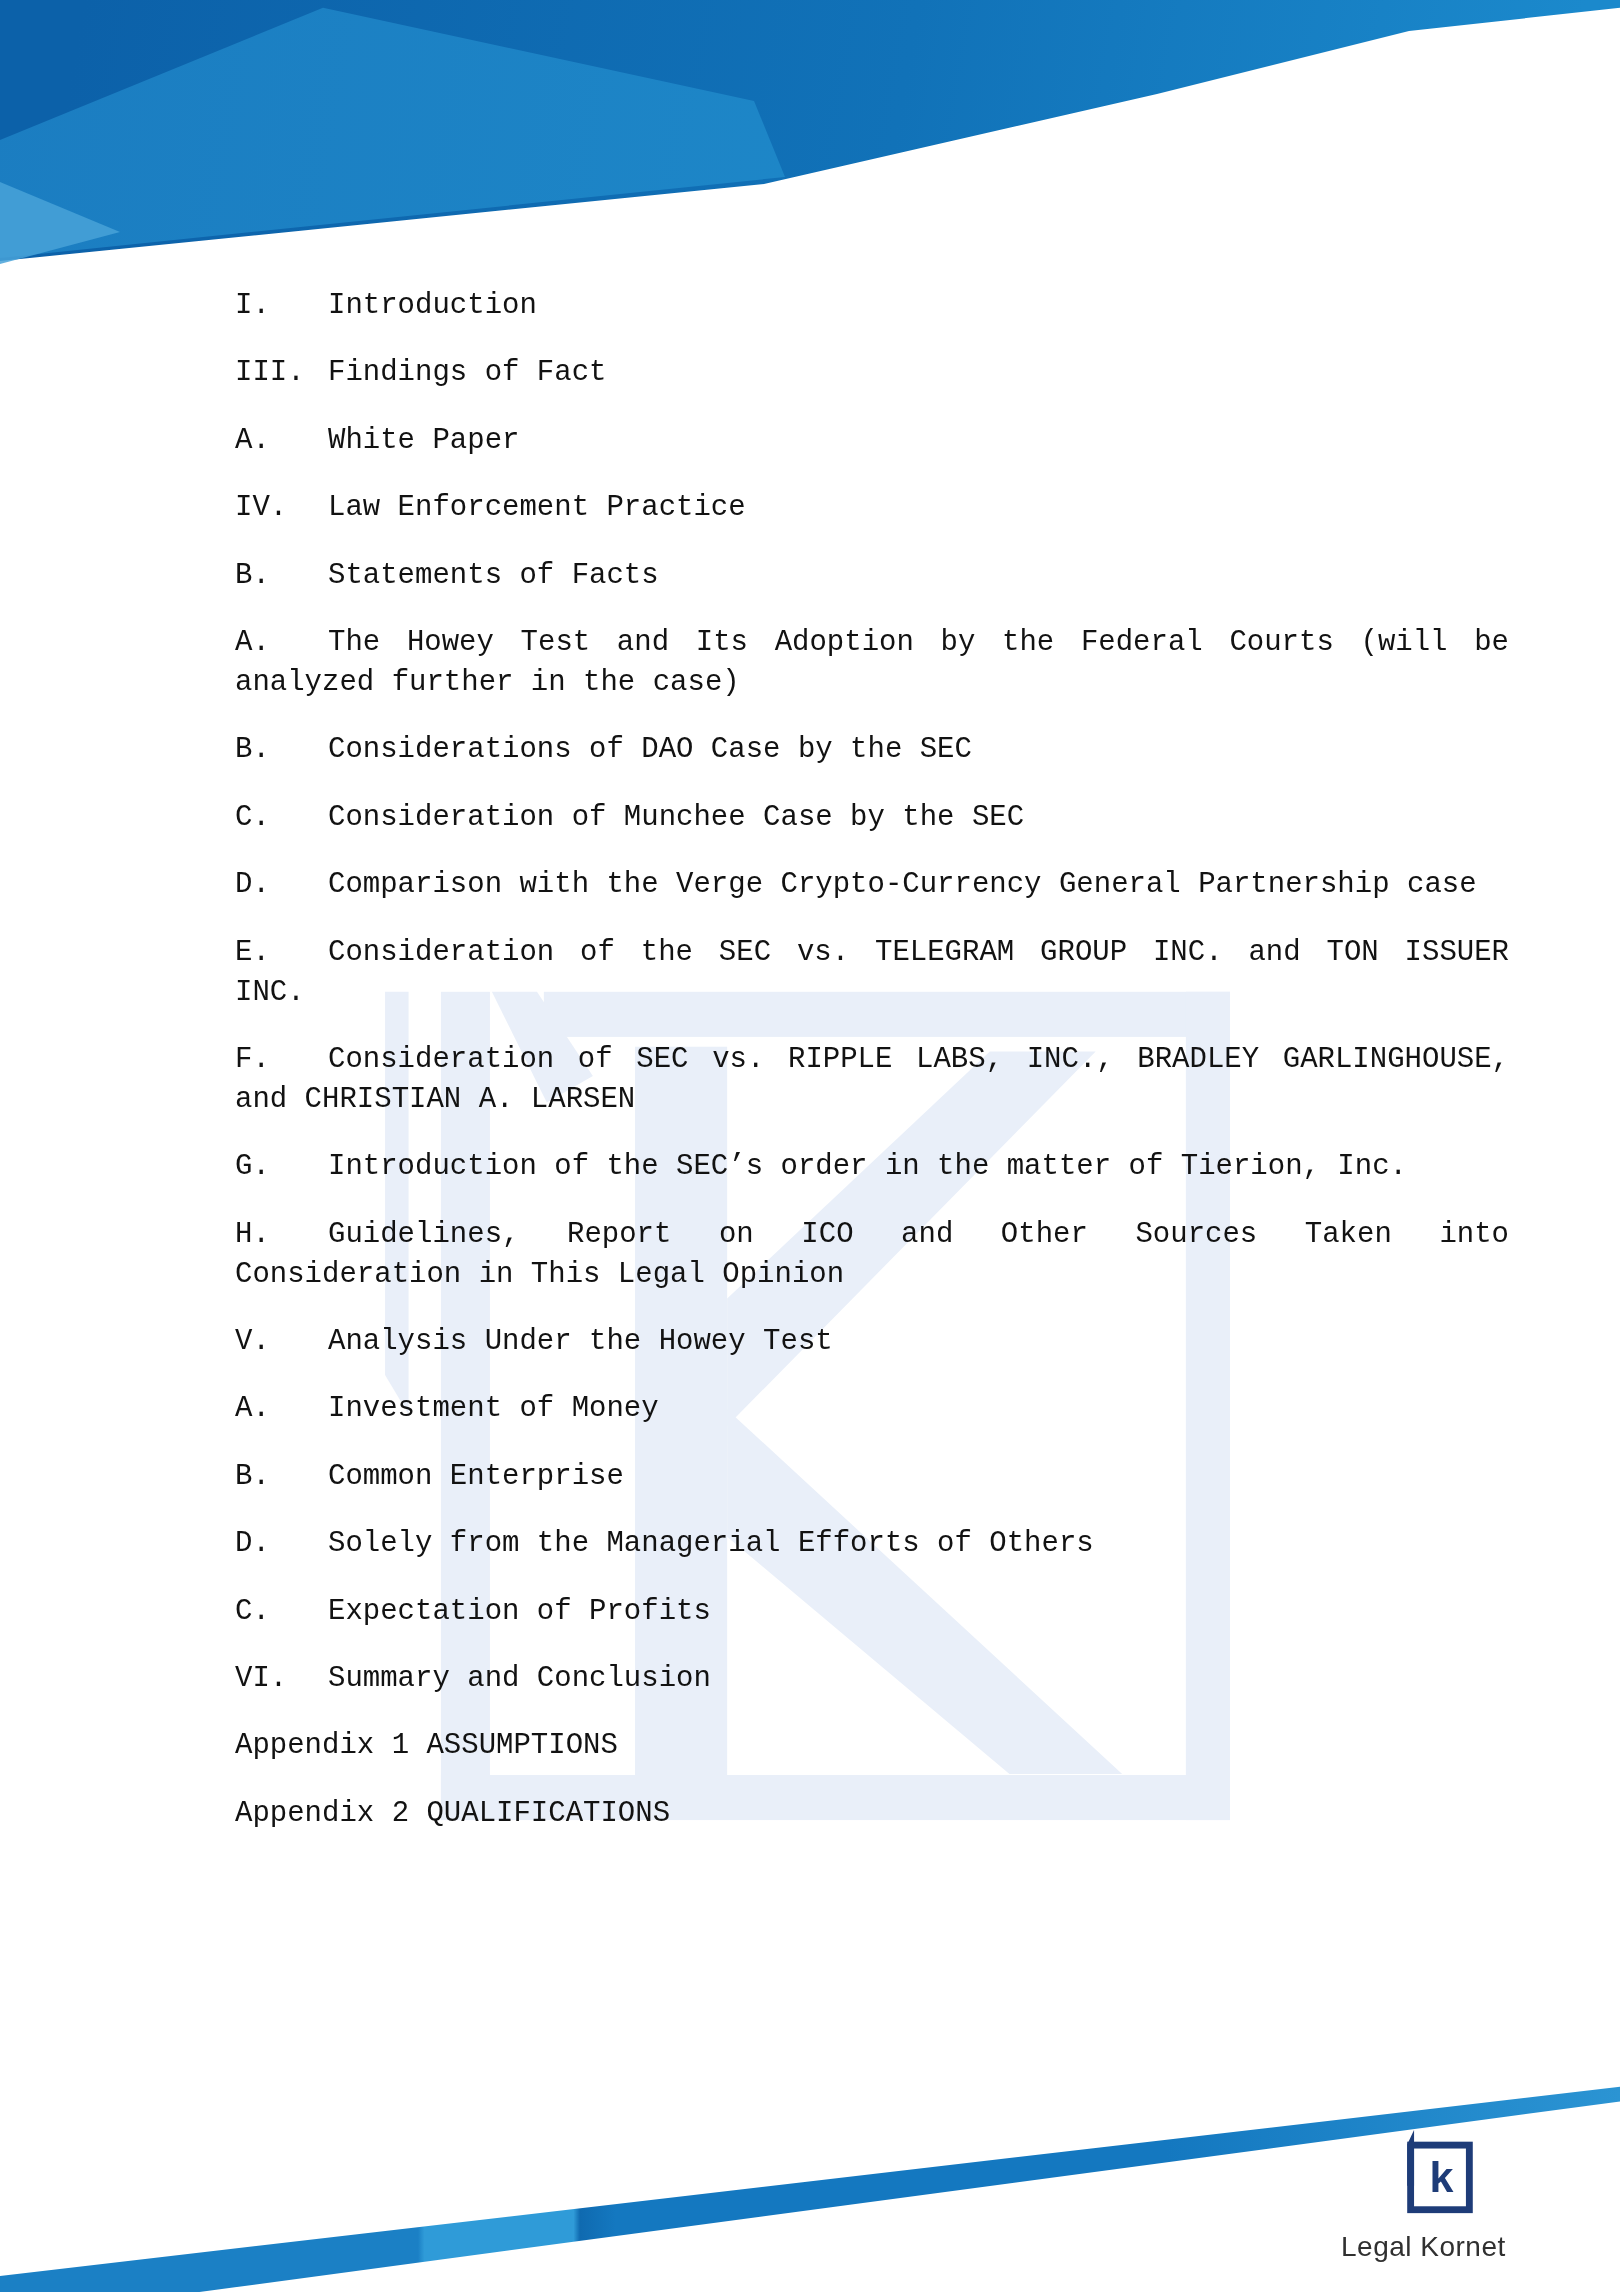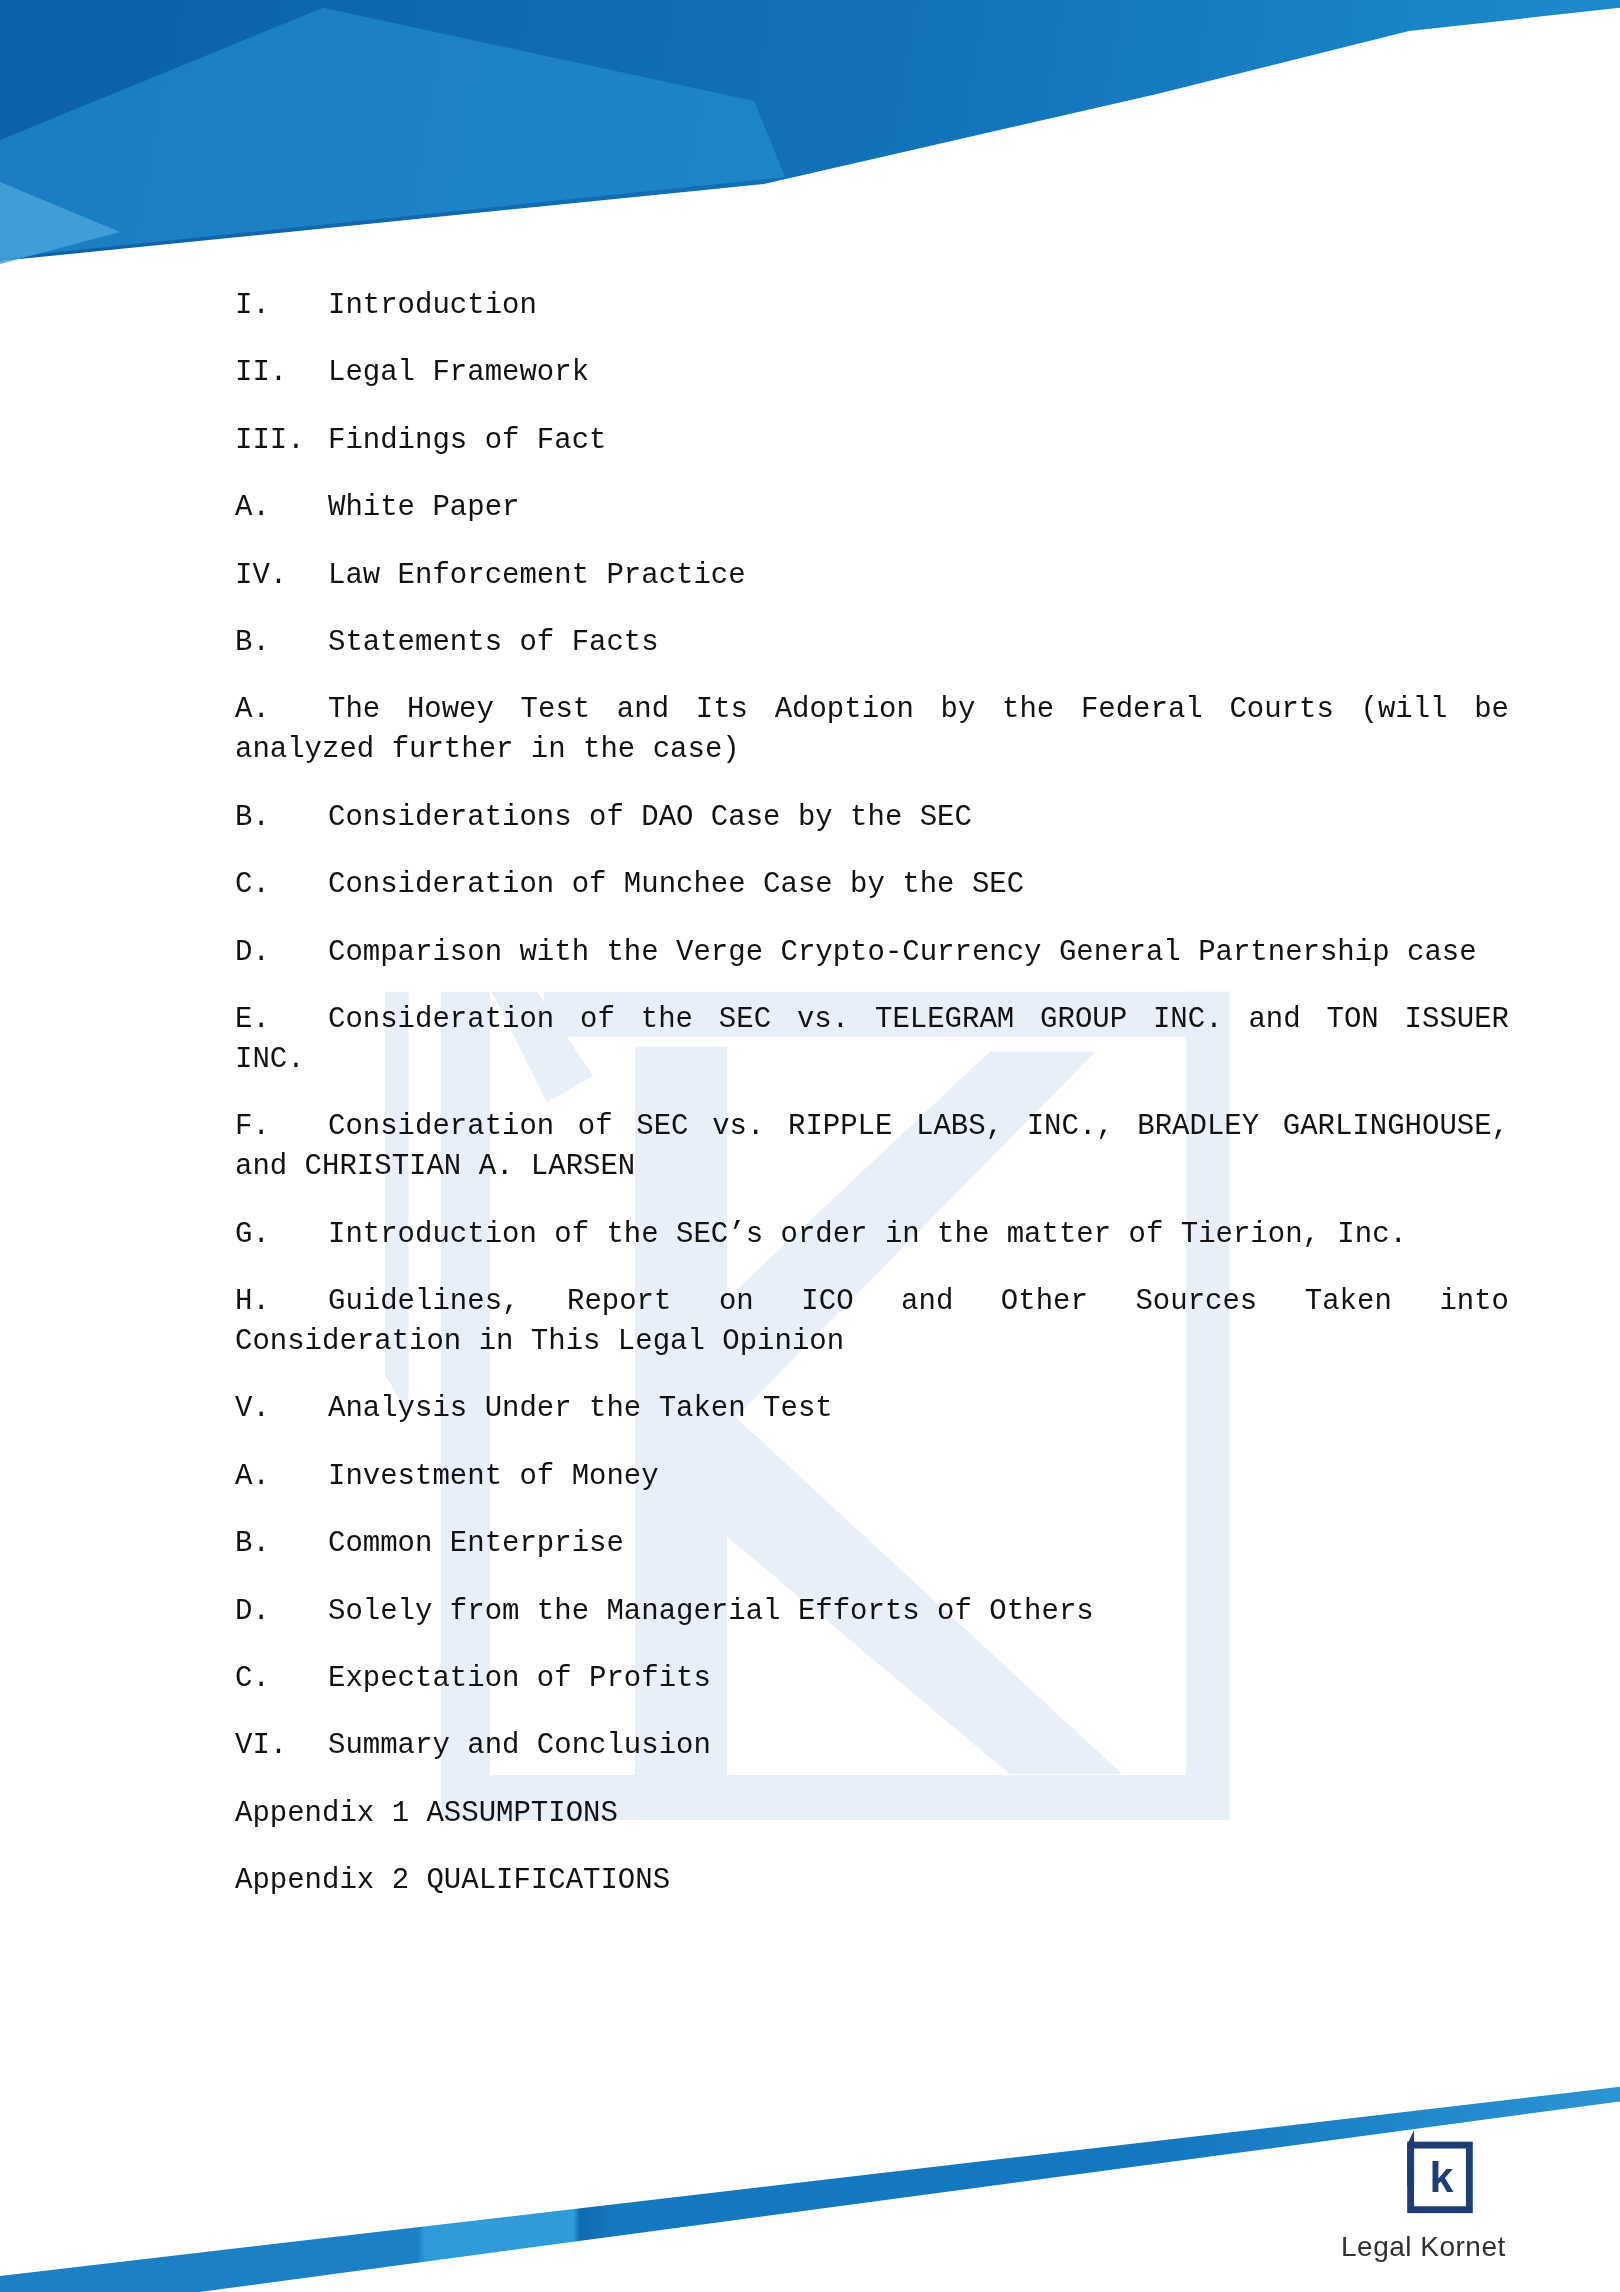--- a/index.html
+++ b/index.html
@@ -68,21 +68,20 @@
 
     <rect x="258" y="65" width="94" height="745"></rect>
     <polygon points="352,452 352,322 620,70 728,70"></polygon>
     <polygon points="352,435 352,565 640,807 755,807"></polygon>
   </g>
 </svg>
 
 <div class="toc">
   <p><span class="num">I.</span><span>Introduction</span></p>
 
-  <p><span class="num">II.</span><span>Legal Framework</span></p>
 
 
 
   <p><span class="num">III.</span><span>Findings of Fact</span></p>
 
   <p><span class="num">A.</span><span>White Paper</span></p>
 
   <p><span class="num">IV.</span><span>Law Enforcement Practice</span></p>
 
   <p><span class="num">B.</span><span>Statements of Facts</span></p>
@@ -96,21 +95,21 @@
   <p><span class="num">D.</span><span>Comparison with the Verge Crypto-Currency General Partnership case</span></p>
 
   <p><span class="num">E.</span><span>Consideration of the SEC vs. TELEGRAM GROUP INC. and TON ISSUER INC.</span></p>
 
   <p><span class="num">F.</span><span>Consideration of SEC vs. RIPPLE LABS, INC., BRADLEY GARLINGHOUSE, and CHRISTIAN A. LARSEN</span></p>
 
   <p><span class="num">G.</span><span>Introduction of the SEC’s order in the matter of Tierion, Inc.</span></p>
 
   <p><span class="num">H.</span><span>Guidelines, Report on ICO and Other Sources Taken into Consideration in This Legal Opinion</span></p>
 
-  <p><span class="num">V.</span><span>Analysis Under the Taken Test</span></p>
+  <p><span class="num">V.</span><span>Analysis Under the Howey Test</span></p>
 
   <p><span class="num">A.</span><span>Investment of Money</span></p>
 
   <p><span class="num">B.</span><span>Common Enterprise</span></p>
 
   <p><span class="num">D.</span><span>Solely from the Managerial Efforts of Others</span></p>
 
   <p><span class="num">C.</span><span>Expectation of Profits</span></p>
 
   <p><span class="num">VI.</span><span>Summary and Conclusion</span></p>

